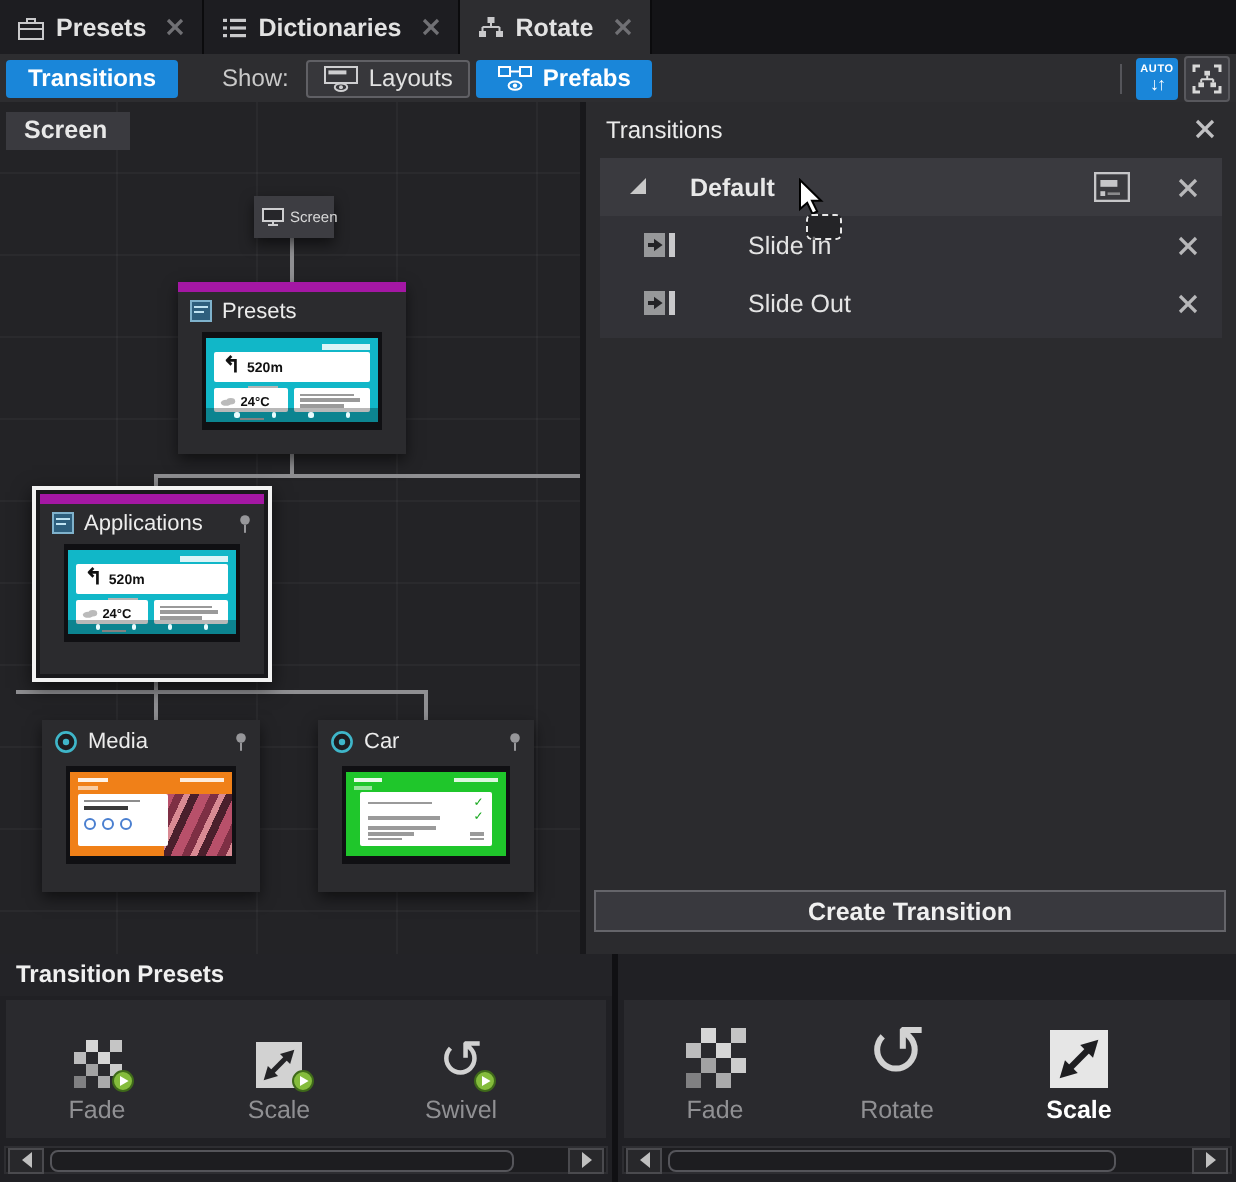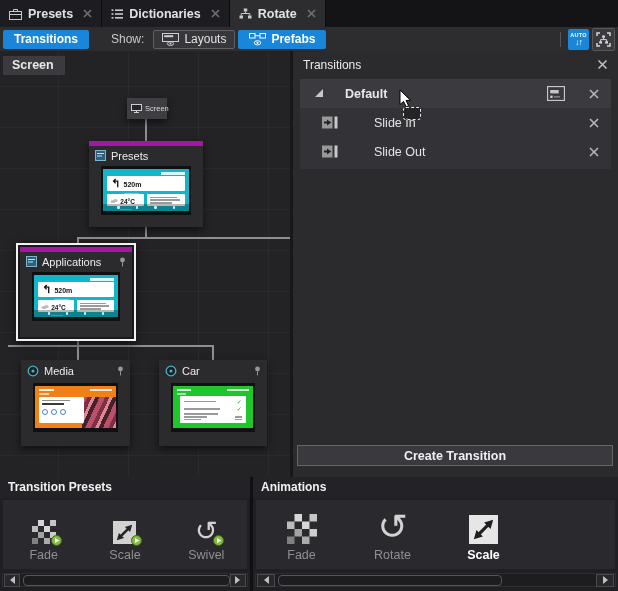--- a/index.html
+++ b/index.html
@@ -113,21 +113,21 @@
   .slide{padding-left:22px;gap:12px;}
   .slabel{font-size:12.5px;color:#e4e4e4;margin-left:24px;}
   .slide .xbtn{margin-left:auto;margin-right:12px;}
   .create-btn{position:absolute;left:4px;right:5px;bottom:11px;height:21px;background:#39393e;
       border:1px solid #65656a;color:#f0f0f0;font-weight:bold;font-size:12.5px;
       display:flex;align-items:center;justify-content:center;box-sizing:border-box;}
 
   
   #bottom{position:absolute;top:477px;left:0;right:0;bottom:0;background:#141417;display:flex;}
   .bpanel{position:relative;background:#202024;}
-  .bpanel.left{width:250px;} .bdiv{width:3px;background:#101013;} .bpanel.right{flex:1;}
+  .bpanel.left{width:306px;} .bdiv{width:3px;background:#101013;} .bpanel.right{flex:1;}
   .bhead{height:21px;line-height:21px;padding-left:8px;font-weight:bold;font-size:12px;background:#232327;color:#f0f0f0;}
   .bcard{position:absolute;left:3px;right:3px;top:23px;height:69px;background:#2a2a2e;display:flex;align-items:center;}
   .pitem{width:91px;display:flex;flex-direction:column;align-items:center;gap:4px;}
   .picon{height:37px;display:flex;align-items:flex-end;justify-content:center;position:relative;}
   .plabel{font-size:12.5px;color:#909093;}
   .pitem.selected .plabel{color:#fff;font-weight:bold;}
   .rot{font-size:27px;line-height:27px;color:#d2d2d2;font-family:"DejaVu Sans",sans-serif;}
   .rot.big{font-size:36px;line-height:34px;}
   .badge{position:absolute;right:-6px;bottom:-2px;}
   .hscroll{position:absolute;left:2px;right:2px;bottom:4px;height:14px;display:flex;align-items:center;
@@ -579,21 +579,20 @@
           </span>
         <span class="sthumb" style="width:230px"></span>
         <span class="sspace"></span>
         <span class="sbtn">
             <span class="tri-r"></span>
           </span>
       </div>
     </div>
     <div class="bdiv"></div>
     <div class="bpanel right">
-      <div class="bhead">Animations</div>
       <div class="bcard">
         <div class="pitem">
           <span class="picon">
             <svg width="30" height="30" viewBox="0 0 24 24">
                 <g fill="#d6d6d6">
                   <rect x="6" y="0" width="6" height="6"></rect>
                   <rect x="18" y="0" width="6" height="6" opacity=".9"></rect>
                   <rect x="0" y="6" width="6" height="6" opacity=".85"></rect>
                   <rect x="12" y="6" width="6" height="6"></rect>
                   <rect x="6" y="12" width="6" height="6" opacity=".7"></rect>

